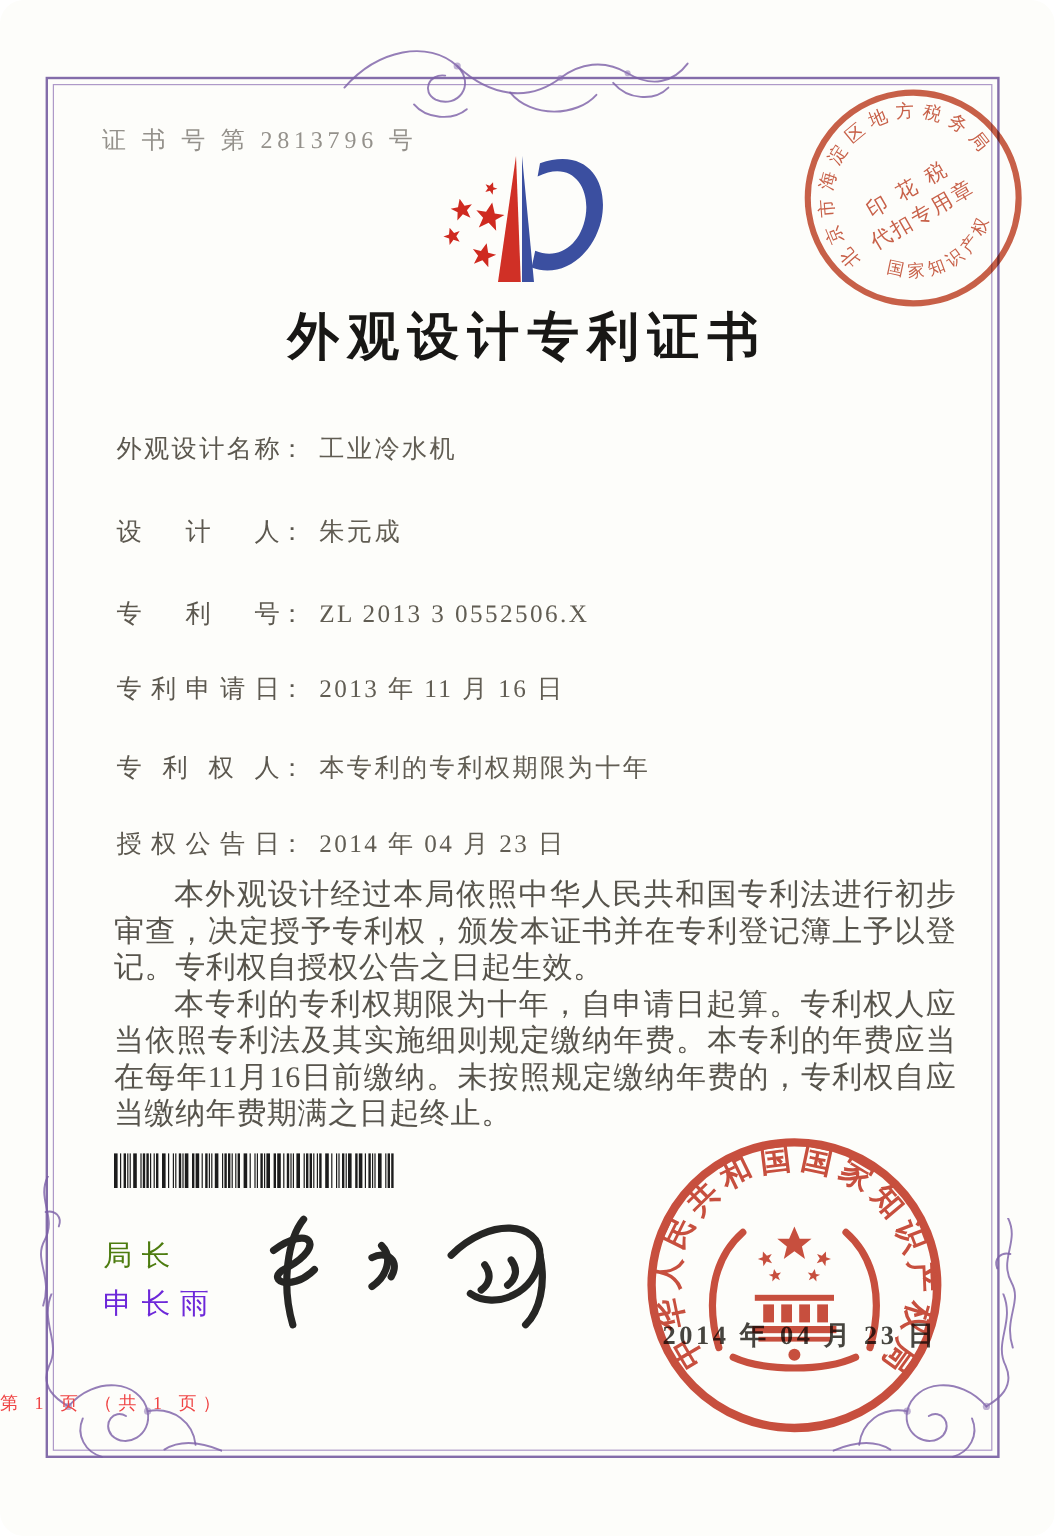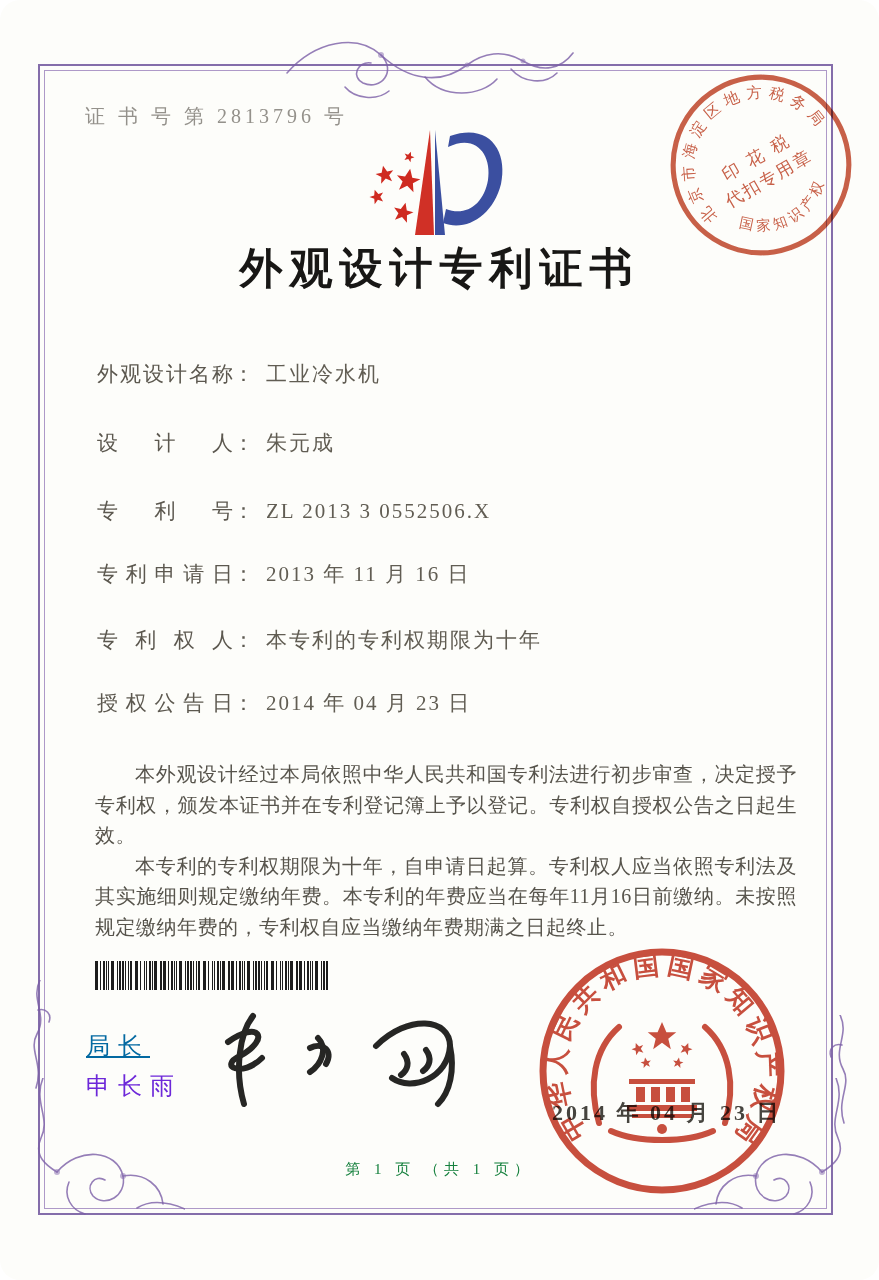--- a/index.html
+++ b/index.html
@@ -13,56 +13,56 @@
   .frame-outer{position:absolute;left:38px;top:64px;right:46px;bottom:65px;
     border:2px solid #6e549b;opacity:.85;}
   .frame-inner{position:absolute;left:44px;top:70px;right:52px;bottom:71px;
     border:1px solid #9a7fbc;opacity:.8;}
   .flourish{position:absolute;pointer-events:none;}
   .flourish path{fill:none;stroke:#7b5ea6;stroke-width:1.6;stroke-linecap:round;opacity:.8;}
   .flourish .leaf{fill:#8d72b3;stroke:none;opacity:.55;}
   
   .cert-no{position:absolute;left:85px;top:103px;font-size:20px;letter-spacing:4px;
     color:#94918b;}
-  .title{position:absolute;left:0;right:0;top:240px;margin:0;text-align:center;
+  .title{position:absolute;left:0;right:0;top:240px;margin:12px;text-align:center;
     font-size:43px;font-weight:600;letter-spacing:7px;color:#181715;}
   
   .tax-stamp{position:absolute;left:666px;top:70px;width:190px;height:190px;
     transform:rotate(-30deg);opacity:.88;mix-blend-mode:multiply;}
   .tax-stamp text{fill:#c24b30;font-family:"Liberation Serif",serif;}
   
   .logo{position:absolute;left:338px;top:122px;width:200px;height:125px;}
   
   .field-row{position:absolute;left:97px;font-size:21px;color:#5c584f;white-space:nowrap;}
   .field-label{display:inline-flex;justify-content:space-between;width:136px;}
   .field-colon{margin:0 12px 0 0;}
   .field-value{letter-spacing:2px;color:#615d53;text-align:right;}
   
   .body-text{position:absolute;left:95px;top:731px;width:702px;
-    font-size:20px;line-height:30.5px;color:#57544c;text-align:justify;margin-top:28px;}
+    font-size:25px;line-height:30.5px;color:#57544c;text-align:justify;}
   .body-text p{margin:0;text-indent:2em;letter-spacing:.5px;}
   
   .barcode{position:absolute;left:95px;top:961px;width:238px;height:29px;}
   .barcode rect{fill:#1c1c1c;}
   
-  .sig-title{position:absolute;left:86px;top:1030px;font-size:24px;letter-spacing:8px;color:#0369a1;text-decoration:underline;}
+  .sig-title{position:absolute;left:86px;top:1030px;font-size:24px;letter-spacing:8px;color:#4d7c0f;}
   .sig-name{position:absolute;left:86px;top:1070px;font-size:24px;letter-spacing:8px;color:#6d28d9;}
   .signature{position:absolute;left:198px;top:998px;width:280px;height:125px;}
   .signature path{fill:none;stroke:#262624;stroke-width:6;stroke-linecap:round;stroke-linejoin:round;}
   
   .seal{position:absolute;left:535px;top:945px;width:256px;height:256px;
     opacity:.92;mix-blend-mode:multiply;}
   .seal text{fill:#c5402e;font-family:"Liberation Serif",serif;font-weight:600;}
   .seal .emblem{fill:#c5402e;}
   .seal .wreath{fill:none;stroke:#c5402e;stroke-width:6;stroke-linecap:round;}
   .seal-date{position:absolute;left:552px;top:1098px;font-size:22px;font-weight:600;
     letter-spacing:3px;color:#46443f;mix-blend-mode:multiply;}
   
-  .footer{position:absolute;left:0;right:0;top:1160px;text-align:center;
-    font-size:15px;letter-spacing:5px;color:#15803d;}
+  .footer{position:absolute;left:0;right:0;top:1160px;
+    font-size:15px;letter-spacing:5px;color:#ef4444;}
 </style>
 </head>
 <body>
 
 <svg width="0" height="0" style="position:absolute">
   <defs>
     <path id="star5" d="M0,-10 L2.94,-3.09 L9.51,-3.09 L4.19,1.18 L5.88,8.09 L0,3.82 L-5.88,8.09 L-4.19,1.18 L-9.51,-3.09 L-2.94,-3.09 Z"></path>
   </defs>
 </svg>
 

